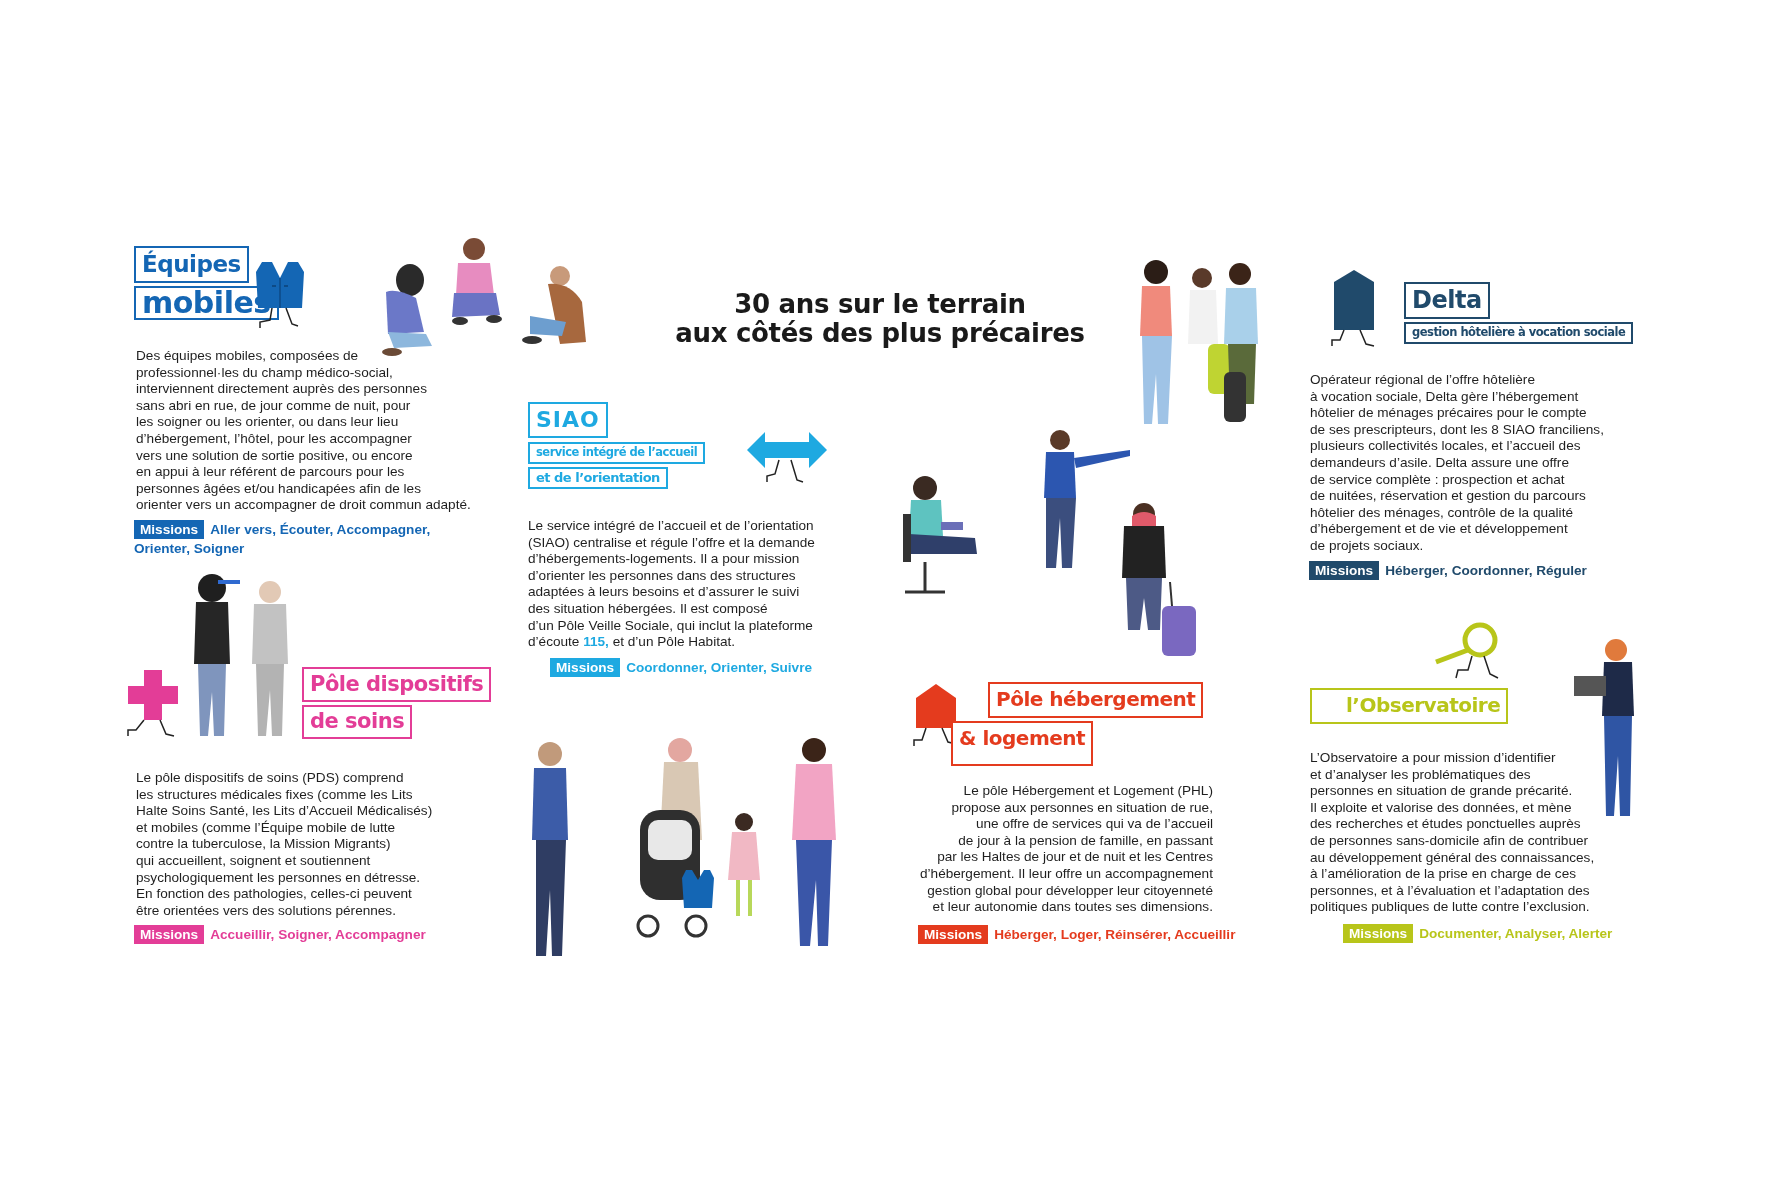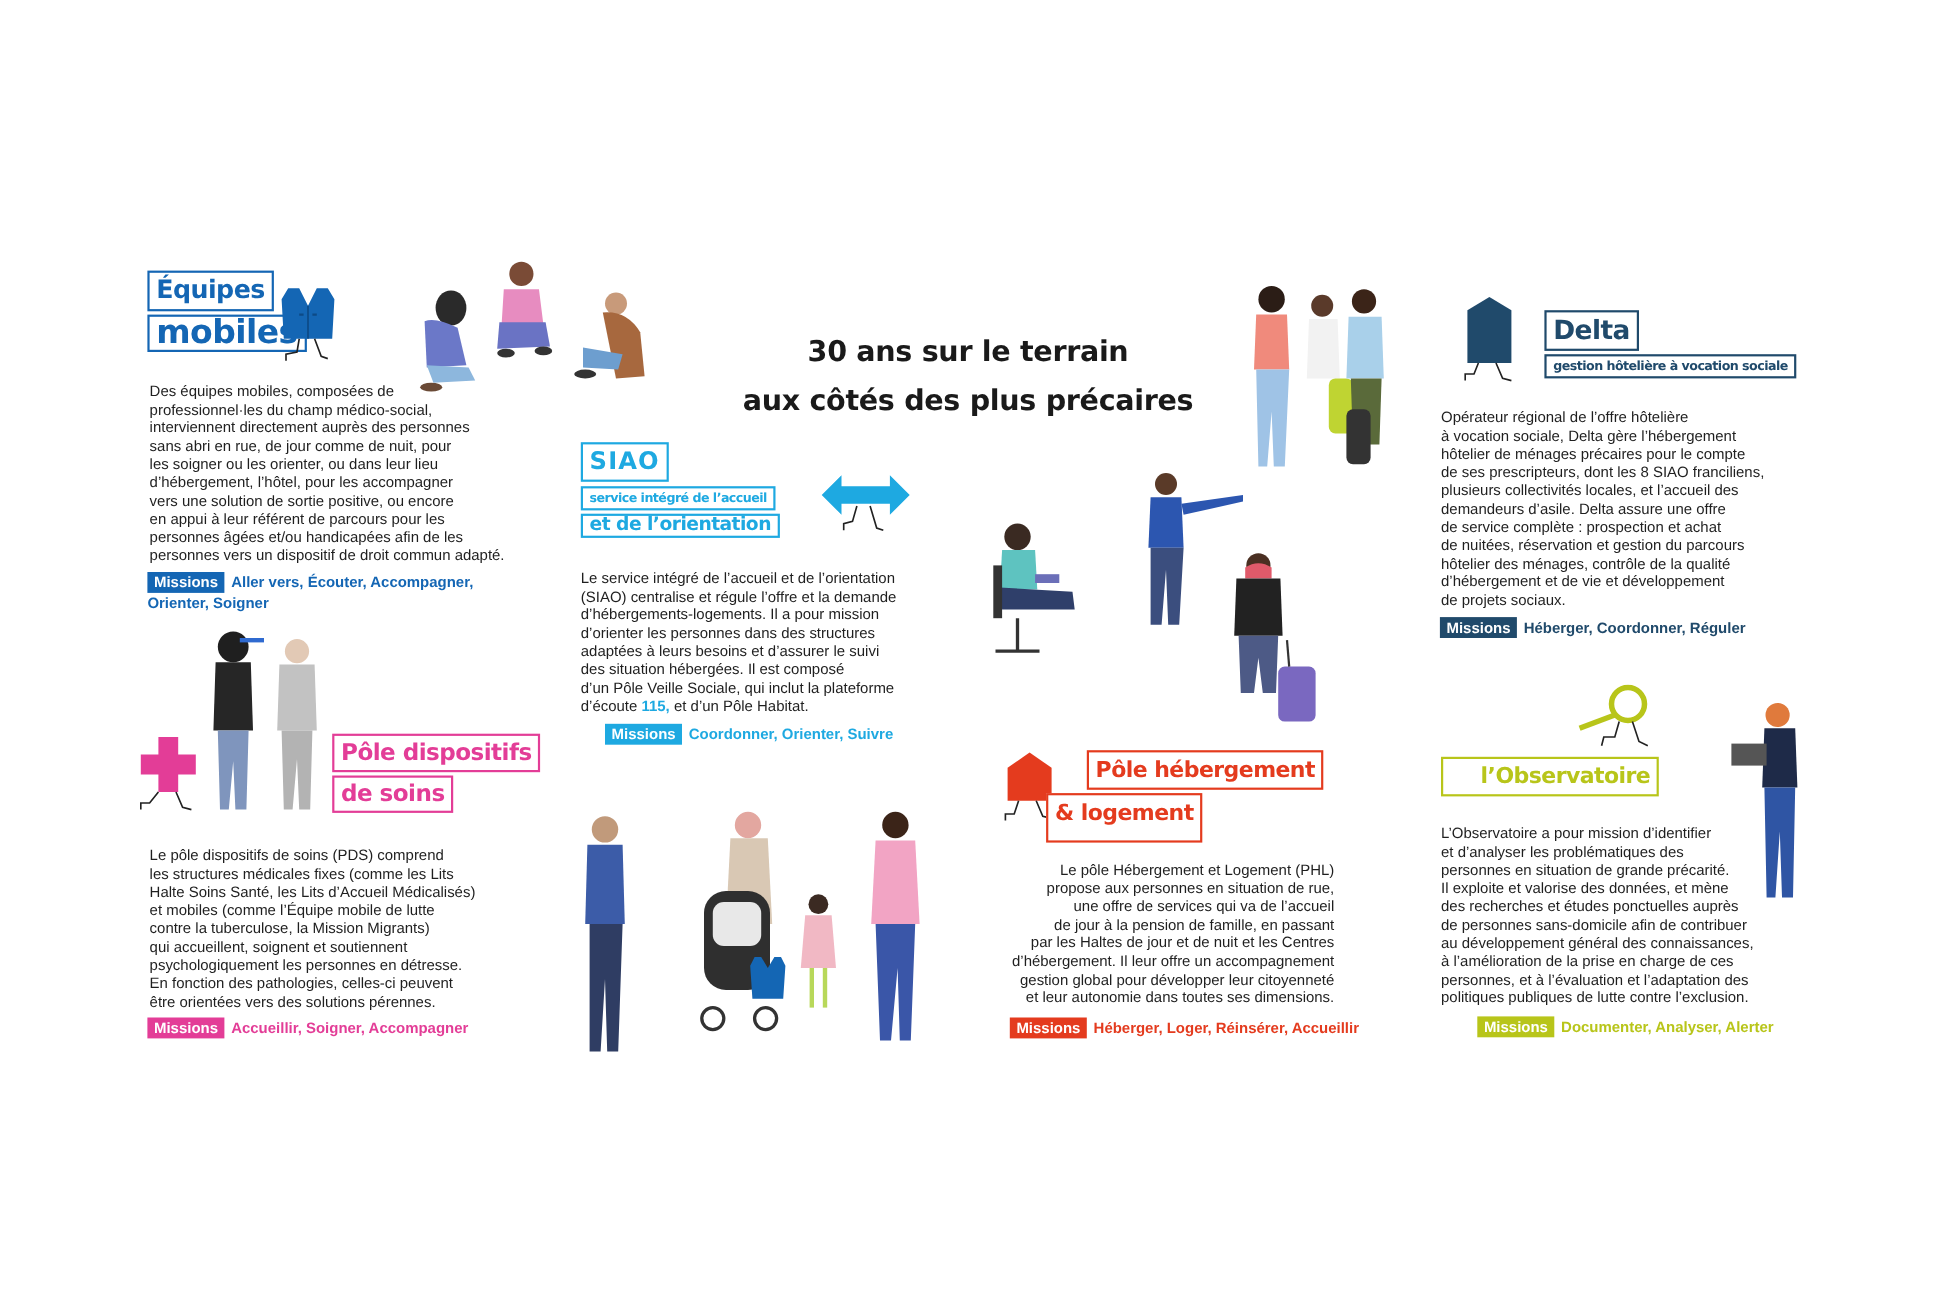--- a/index.html
+++ b/index.html
@@ -4,21 +4,21 @@
 <style>
   * { box-sizing: border-box; margin: 0; padding: 0; }
   html, body { width: 1772px; height: 1181px; background: #ffffff; overflow: hidden; }
   body { position: relative; font-family: "Liberation Sans", sans-serif; color: #1e1e1e; }
   .abs { position: absolute; }
   .title {
     left: 640px; top: 290px; width: 480px; text-align: center;
     font-family: "DejaVu Sans", sans-serif; font-size: 26px; line-height: 29px;
     font-weight: bold; color: #1a1a1a; letter-spacing: -0.3px;
   }
-  .title span { display: block; margin-top: 16px; }
+  .title span { display: block; }
   .label-box {
     position: absolute; border: 2.5px solid currentColor; background: #fff;
     font-family: "DejaVu Sans", sans-serif; font-weight: bold; white-space: nowrap;
     padding: 0 6px; letter-spacing: -0.5px;
   }
   .body-text {
     position: absolute; font-size: 13.6px; line-height: 16.6px; color: #1f1f1f;
   }
   .body-text p { white-space: nowrap; }
   .missions { position: absolute; font-size: 13.6px; font-weight: bold; line-height: 19px; }
@@ -87,32 +87,32 @@
   <div class="body-text" style="left:136px;top:348px;">
     <p>Des équipes mobiles, composées de</p>
     <p>professionnel·les du champ médico-social,</p>
     <p>interviennent directement auprès des personnes</p>
     <p>sans abri en rue, de jour comme de nuit, pour</p>
     <p>les soigner ou les orienter, ou dans leur lieu</p>
     <p>d’hébergement, l’hôtel, pour les accompagner</p>
     <p>vers une solution de sortie positive, ou encore</p>
     <p>en appui à leur référent de parcours pour les</p>
     <p>personnes âgées et/ou handicapées afin de les</p>
-    <p>personnes vers un dispositif de droit commun adapté.</p>
+    <p>orienter vers un accompagner de droit commun adapté.</p>
   </div>
   <div class="missions c-blue" style="left:134px;top:520px;">
     <div><span class="badge" style="background:#1466b4;">Missions</span><span>Aller vers, Écouter, Accompagner,</span></div>
     <div>Orienter, Soigner</div>
   </div>
 </section>
 
 <section>
   <div class="label-box c-cyan" style="left:528px;top:402px;height:36px;font-size:22px;line-height:31px;letter-spacing:1px;">SIAO</div>
   <div class="label-box c-cyan" style="left:528px;top:442px;height:22px;font-size:11.5px;line-height:17px;">service intégré de l’accueil</div>
-  <div class="label-box c-cyan" style="left:528px;top:467px;height:22px;font-size:17px;line-height:17px;">et de l’orientation</div>
+  <div class="label-box c-cyan" style="left:528px;top:467px;height:22px;font-size:13px;line-height:17px;">et de l’orientation</div>
 
   <div class="illus" style="left:745px;top:430px;">
     <svg width="86" height="66" viewBox="0 0 86 66">
       <path d="M2 20 L20 2 L20 12 L64 12 L64 2 L82 20 L64 38 L64 28 L20 28 L20 38 Z" fill="#1ea9e1"></path>
       <path d="M34 30 L30 44 L22 46 L22 52" fill="none" stroke="#222" stroke-width="1.5"></path>
       <path d="M46 30 L52 50 L58 52" fill="none" stroke="#222" stroke-width="1.5"></path>
     </svg>
   </div>
 
   <div class="body-text" style="left:528px;top:518px;">

